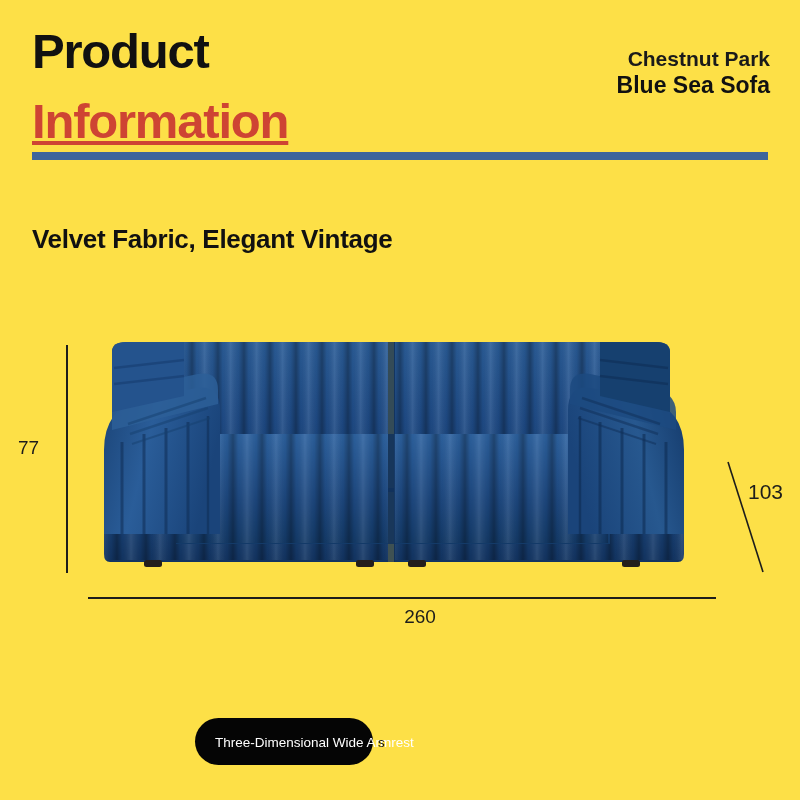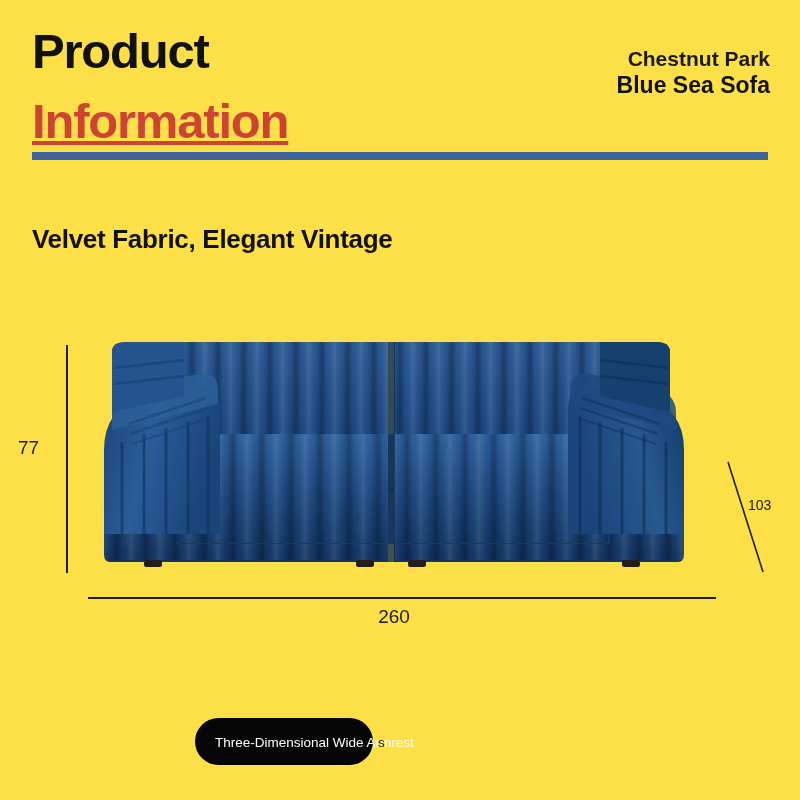--- a/index.html
+++ b/index.html
@@ -102,39 +102,39 @@
   .dim-line-h {
     position: absolute;
     left: 88px;
     top: 597px;
     width: 628px;
     height: 1.6px;
     background: #1d1d1b;
   }
   .dim-label-w {
     position: absolute;
-    left: 344px;
+    left: 370px;
     top: 606px;
     font-size: 19px;
     color: #1d1d1b;
     width: 100px;
     text-align: center;
   }
   .dim-diag {
     position: absolute;
     left: 700px;
     top: 450px;
     width: 100px;
     height: 140px;
   }
   .dim-label-d {
     position: absolute;
     left: 748px;
-    top: 497px;
-    font-size: 14px;
+    top: 480px;
+    font-size: 21px;
     color: #1d1d1b;
   }
 
   
   .sofa {
     position: absolute;
     left: 88px;
     top: 338px;
     width: 628px;
     height: 238px;

